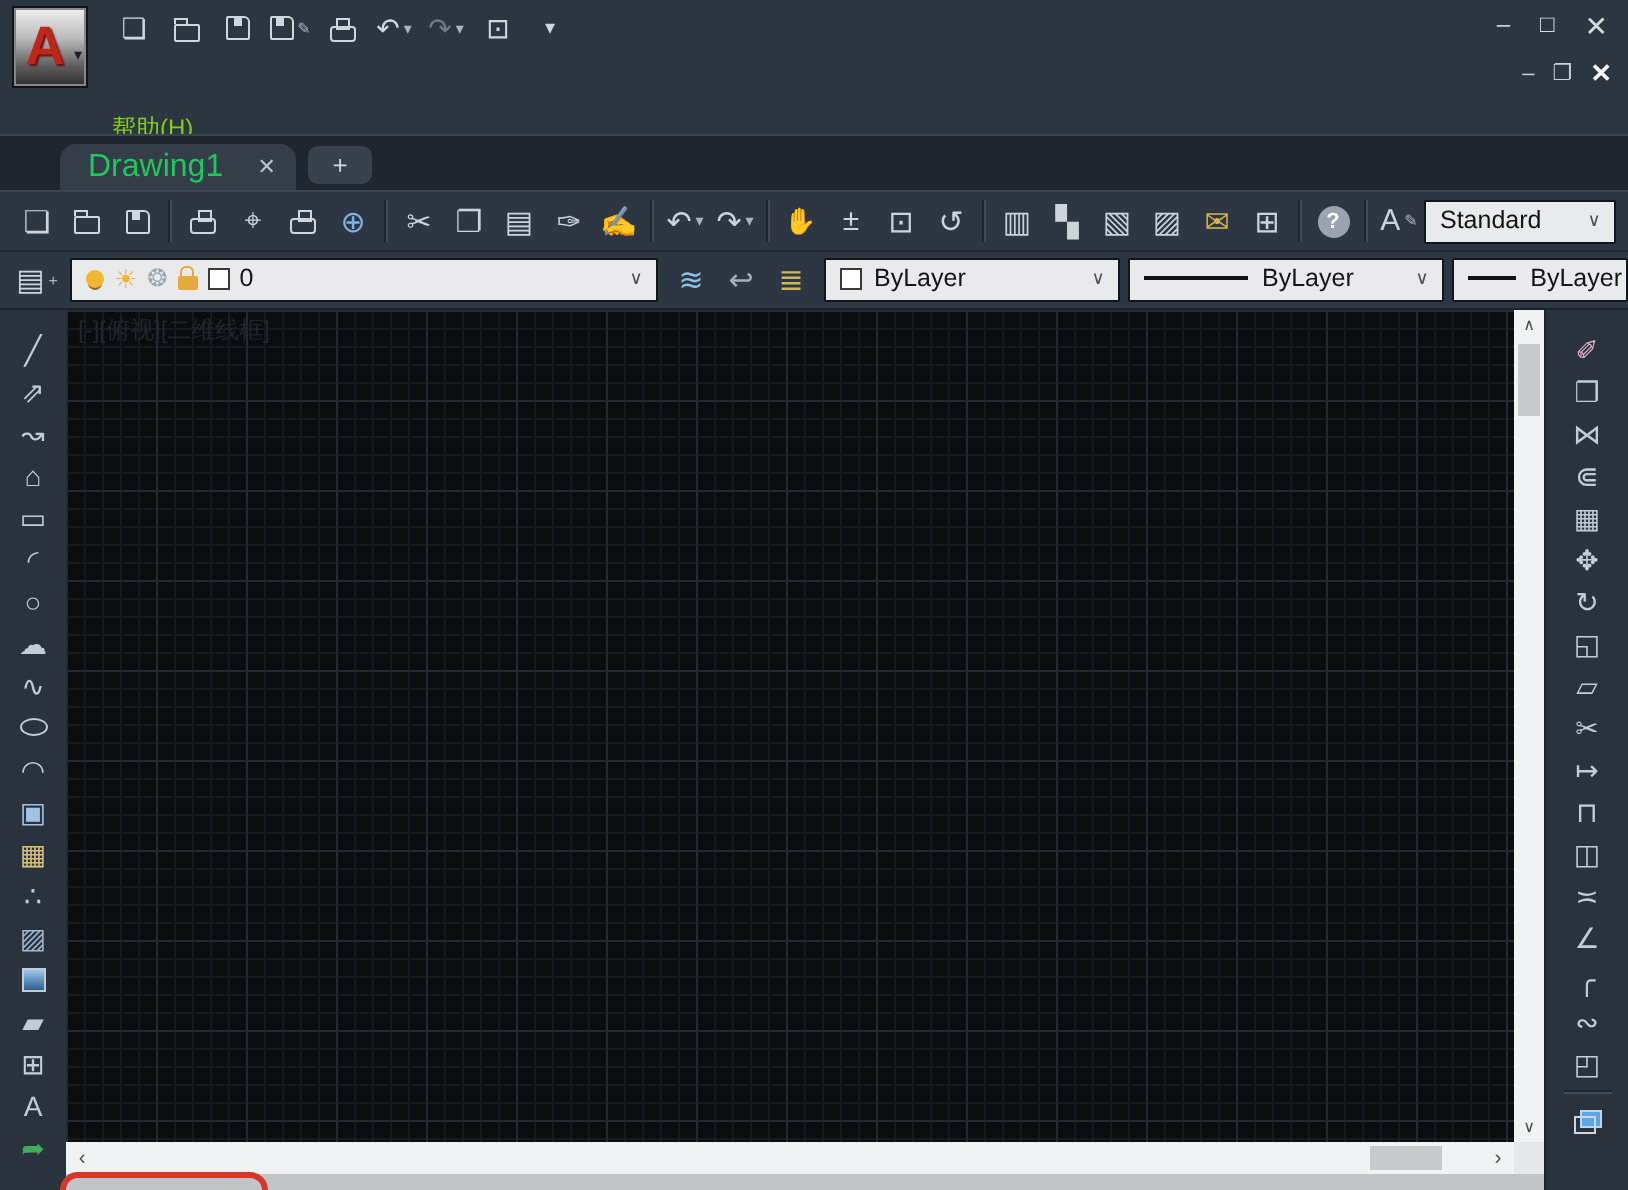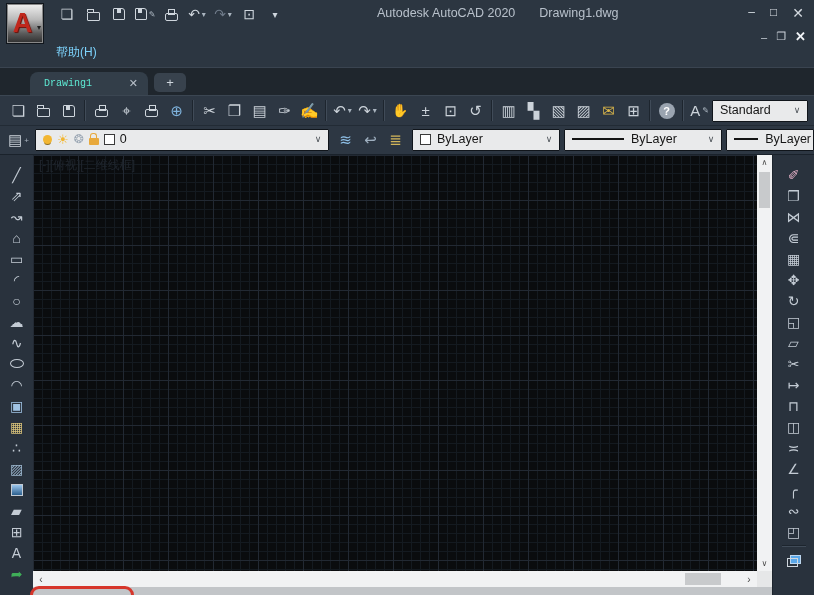--- a/index.html
+++ b/index.html
@@ -16,31 +16,31 @@
   .logo-caret { position:absolute; right:2px; bottom:11px; font-size:8px; color:#222; }
   .qat { position:absolute; left:56px; top:4px; display:flex; align-items:center; gap:4px; }
   .qbtn { min-width:22px; height:20px; display:flex; align-items:center; justify-content:center;
     color:#cfd6dd; font-size:14px; }
   .title-block { position:absolute; left:377px; top:6px; display:flex; gap:24px;
     color:#b8c1cb; font-size:12.5px; }
   .win-controls { position:absolute; right:10px; top:5px; display:flex; gap:15px; color:#d4dae0; }
   .wc { font-size:12px; cursor:default; }
   .menu-row1 { position:absolute; left:56px; top:30px; display:flex; gap:18px;
     color:#e2e6ea; font-size:12px; }
-  .menu-row2 { position:absolute; left:56px; top:44px; color:#7dd3fc; font-size:12px; }
+  .menu-row2 { position:absolute; left:56px; top:56px; color:#84cc16; font-size:12px; }
   .mi { white-space:nowrap; }
   .doc-controls { position:absolute; right:8px; top:29px; display:flex; gap:9px; align-items:center; color:#c9d0d8; }
   .dc { font-size:11px; } .dc.close { color:#f2f5f8; font-weight:bold; font-size:13px; }
 
   
   .tabbar { position:absolute; left:0; top:67px; width:814px; height:28px; background:#1f262d;
     border-top:1px solid #3a4450; }
   .tab { position:absolute; left:30px; bottom:0; width:118px; height:23px; background:#333e49;
     border-radius:8px 8px 0 0; display:flex; align-items:center; padding:0 10px 0 14px; }
-  .tab-label { color:#5eead4; font-size:10px; flex:1;font-family:Liberation Mono, monospace; }
+  .tab-label { color:#22c55e; font-size:16px; flex:1; }
   .tab-close { color:#b9c1ca; font-size:11px; }
   .plus-tab { position:absolute; left:154px; bottom:3px; width:32px; height:19px; background:#38424d;
     border-radius:5px; display:flex; align-items:center; justify-content:center; color:#cfd6dd; font-size:13px; }
 
   
   .tb1 { position:absolute; left:0; top:95px; width:814px; height:31px; background:#2d3743;
     border-top:1px solid #3b4652; border-bottom:1px solid #222b35;
     display:flex; align-items:center; padding:0 4px 0 6px; }
   .tb2 { position:absolute; left:0; top:126px; width:814px; height:29px; background:#2d3743;
     border-bottom:1px solid #1a222b; display:flex; align-items:center; padding-left:6px; gap:4px; }
@@ -152,24 +152,20 @@
           <span class="glyph" style="color: rgb(110, 122, 136);">↷</span>
           <span class="mini">▾</span>
         </span>
         <span class="qbtn">
           <span class="glyph">⊡</span>
         </span>
         <span class="qbtn">
           <span class="glyph" style="font-size: 10px;">▾</span>
         </span>
       </div>
-    <div class="title-block">
-      <span>Autodesk AutoCAD 2020</span>
-      <span>Drawing1.dwg</span>
-    </div>
     <div class="win-controls">
       <span class="wc">–</span>
       <span class="wc">□</span>
       <span class="wc" style="font-size:14px">✕</span>
     </div>
 
     <div class="doc-controls">
       <span class="dc">–</span>
       <span class="dc">❐</span>
       <span class="dc close">✕</span>

